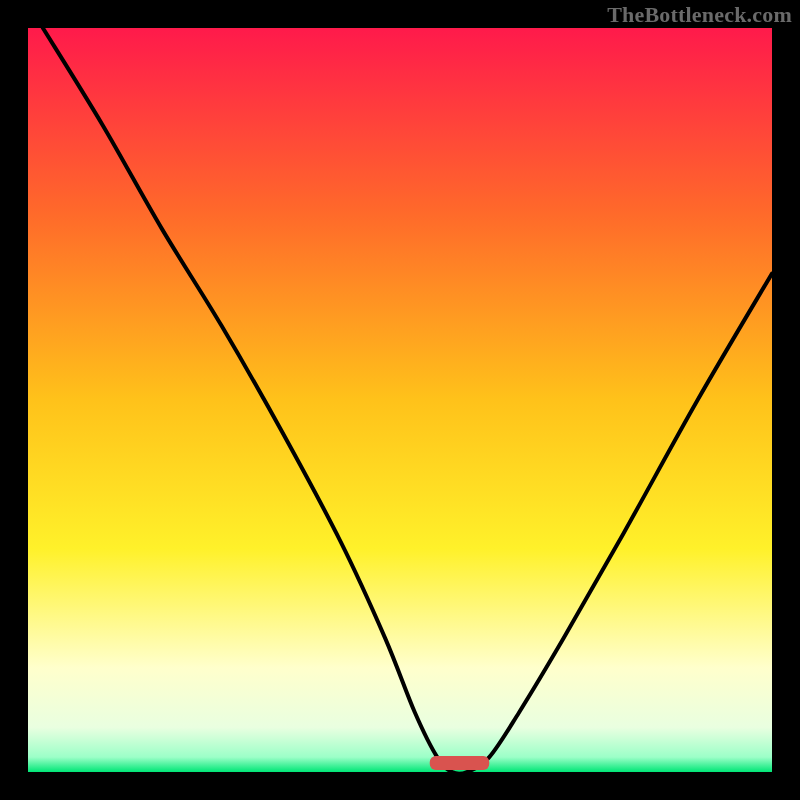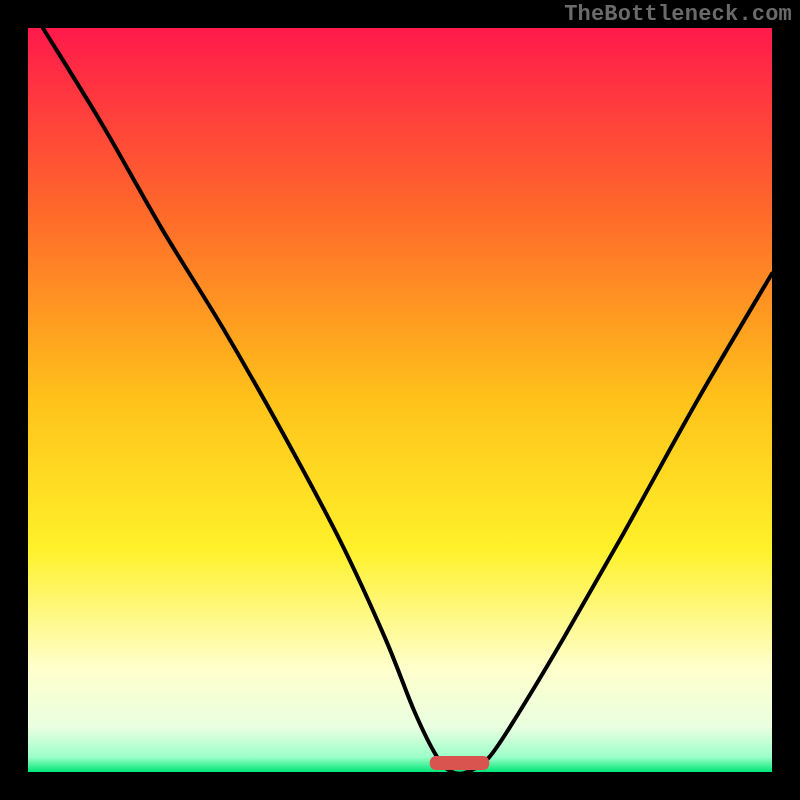--- a/index.html
+++ b/index.html
@@ -23,21 +23,21 @@
     left: 28px;
     top: 28px;
     width: 744px;
     height: 744px;
     overflow: hidden;
   }
   .attribution {
     position: absolute;
     top: 2px;
     right: 8px;
-    font-family: Liberation Mono, monospace;
+    font-family: Liberation Serif, serif;
     font-size: 22px;
     font-weight: 600;
     color: #6a6a6a;
     letter-spacing: 0.2px;
   }
 </style>
 </head>
 <body>
 
 <div class="frame">

